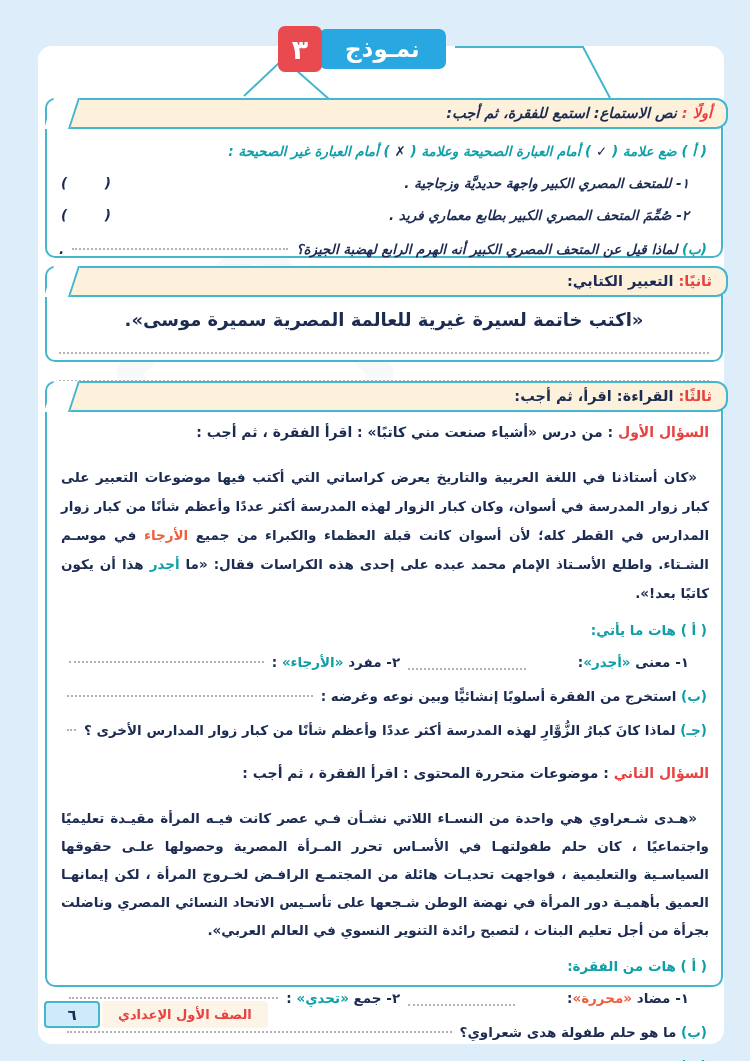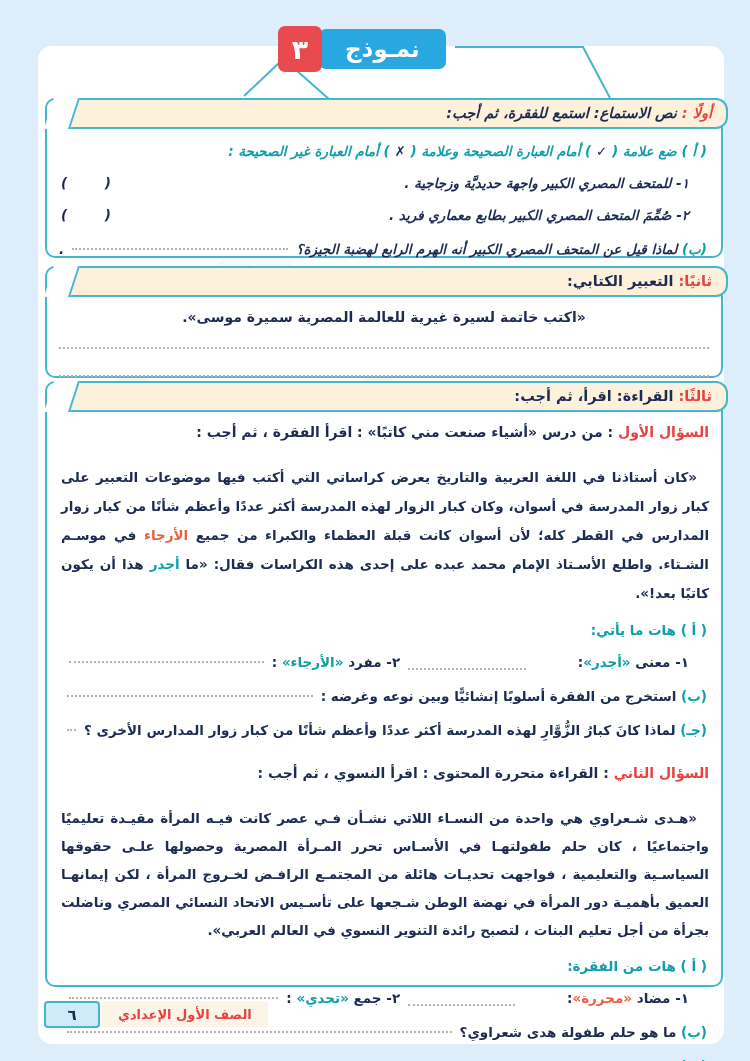--- a/index.html
+++ b/index.html
@@ -51,21 +51,21 @@
     font-size:23px;padding:0 26px;border-radius:7px;margin-left:-3px;
   }
   .deco-svg{position:absolute;left:0;top:0;z-index:1;pointer-events:none;}
 
   
   .sec{
     position:absolute;left:45px;width:678px;
     background:#fff;border:2px solid var(--teal-border);border-radius:10px;
   }
   .sec-1{top:98px;height:160px;font-style:italic;}
-  .sec-2{top:266px;height:112px;}
+  .sec-2{top:266px;height:96px;}
   .sec-3{top:381px;height:606px;}
   .sec-head{
     position:relative;
     margin:-2px -7px 0 16px;
     background:var(--cream);
     border:2px solid var(--teal-border);
     border-radius:4px 12px 12px 0;
     padding:3px 14px 4px 10px;
     font-size:14.5px;
     line-height:20px;
@@ -83,21 +83,21 @@
   .seg-orange{color:var(--orange);}
 
   .q-row{display:flex;align-items:baseline;padding:0 14px 0 12px;margin-top:10px;font-size:13.5px;line-height:24px;}
   .tf-row{display:flex;align-items:baseline;padding:0 32px 0 14px;margin-top:8px;font-size:13.5px;line-height:24px;}
   .parens{white-space:pre;color:var(--navy);}
   .spacer{flex:1;}
   .dots{flex:1;border-bottom:2px dotted var(--dots);margin:0 8px;transform:translateY(-4px);}
   .dots-end{color:var(--navy);}
   .full-dots{margin:22px 12px 0 12px;border-bottom:2px dotted var(--dots);height:2px;}
 
-  .prompt{text-align:center;font-size:14px;margin-top:12px;padding:0 16px;}
+  .prompt{text-align:center;font-size:18px;margin-top:12px;padding:0 16px;}
 
   .q-title{padding:0 12px;margin-top:9px;font-size:14px;line-height:22px;}
   .para{
     padding:0 12px 0 14px;margin-top:20px;
     font-size:13.5px;line-height:29px;text-align:justify;text-indent:12px;
   }
   .para-2{line-height:28px;}
   .pair-row{display:flex;align-items:baseline;padding:0 32px 0 14px;margin-top:8px;font-size:13.5px;line-height:24px;}
   .pair-cell1{display:flex;align-items:flex-end;width:46%;gap:44px;}
   .pair-cell2{display:flex;align-items:baseline;flex:1;}
@@ -201,21 +201,21 @@
   <div class="q-row">
     <span><span class="seg-teal">(ب) </span><span class="seg-navy">استخرج من الفقرة أسلوبًا إنشائيًّا وبين نوعه وغرضه :</span></span>
     <span class="dots"></span>
   </div>
   <div class="q-row">
     <span><span class="seg-teal">(جـ) </span><span class="seg-navy">لماذا كانَ كبارُ الزُّوَّارِ لهذه المدرسة أكثر عددًا وأعظم شأنًا من كبار زوار المدارس الأخرى ؟</span></span>
     <span class="dots"></span>
   </div>
 
   <div class="q-title mt-lg">
-    <span><span class="seg-red">السؤال الثاني</span><span class="seg-navy"> : القراءة متحررة المحتوى : اقرأ النسوي ، ثم أجب :</span></span>
+    <span><span class="seg-red">السؤال الثاني</span><span class="seg-navy"> : موضوعات متحررة المحتوى : اقرأ الفقرة ، ثم أجب :</span></span>
   </div>
   <div class="para para-2">
     <span><span class="seg-navy">«هـدى شـعراوي هي واحدة من النسـاء اللاتي نشـأن فـي عصر كانت فيـه المرأة مقيـدة تعليميًا واجتماعيًا ، كان حلم طفولتهـا في الأسـاس تحرر المـرأة المصرية وحصولها علـى حقوقها السياسـية والتعليمية ، فواجهت تحديـات هائلة من المجتمـع الرافـض لخـروج المرأة ، لكن إيمانهـا العميق بأهميـة دور المرأة في نهضة الوطن شـجعها على تأسـيس الاتحاد النسائي المصري وناضلت بجرأة من أجل تعليم البنات ، لتصبح رائدة التنوير النسوي في العالم العربي».</span></span>
   </div>
   <div class="q-row">
     <span><span class="seg-teal">( أ ) هات من الفقرة:</span></span>
   </div>
   <div class="pair-row">
     <span class="pair-cell1">
       <span><span class="seg-navy">١- مضاد </span><span class="seg-orange">«محررة»</span><span class="seg-navy">:</span></span>

